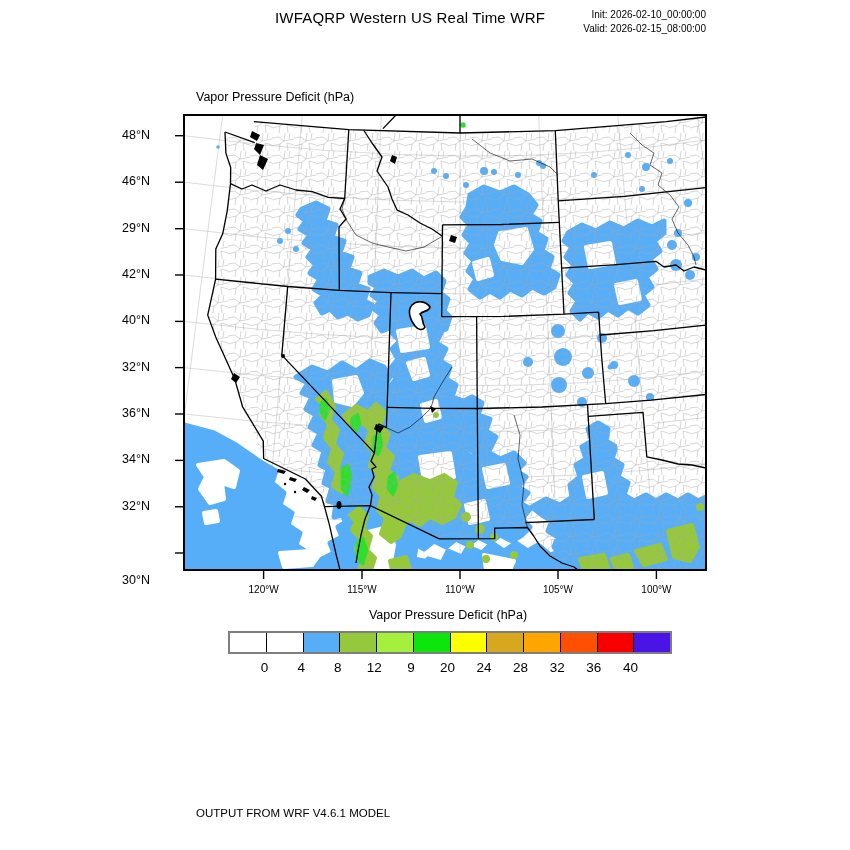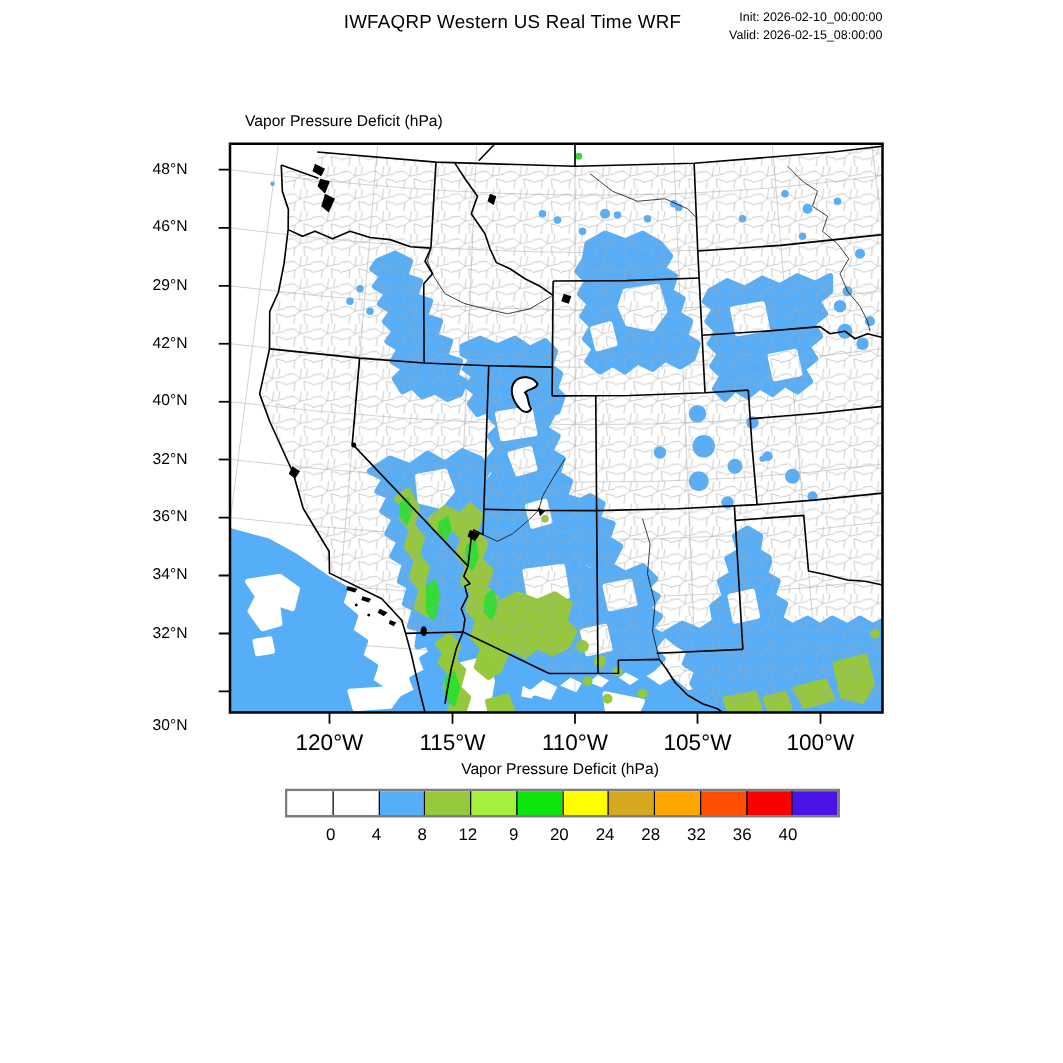--- a/index.html
+++ b/index.html
@@ -6,21 +6,21 @@
   body{
     width:850px;height:850px;position:relative;background:#ffffff;
     font-family:"Liberation Sans",sans-serif;color:#000;
     -webkit-font-smoothing:antialiased;
   }
   .abs{position:absolute;}
   #page-title{left:0;top:9px;width:820px;text-align:center;font-size:15px;letter-spacing:0.2px;}
   #run-info{right:144px;top:8px;text-align:right;font-size:10px;line-height:14px;}
   #field-label{left:196px;top:90px;font-size:12.5px;}
   .lat-label{left:100px;width:72px;text-align:center;font-size:12.5px;height:16px;}
-  .lon-label{width:60px;text-align:center;font-size:18px;top:584px;}
+  .lon-label{width:60px;text-align:center;font-size:10px;top:584px;}
   #cb-title{left:228px;top:608px;width:440px;text-align:center;font-size:12.5px;}
   #colorbar{left:228px;top:631px;width:440px;height:19px;display:flex;border:2px solid #7e7e7e;box-sizing:content-box;background:#fff;}
   .cb-cell{flex:1 1 0;height:100%;}
   .cb-cell + .cb-cell{border-left:1px solid #000;}
   .cb-num{width:30px;text-align:center;top:660px;font-size:13.5px;}
   #footer{left:196px;top:806px;font-size:11.5px;line-height:14.5px;}
   #map-svg{left:172px;top:103px;}
 </style>
 </head>
 <body>
@@ -291,13 +291,14 @@
 <div class="abs cb-num" style="left:359.3px">12</div>
 <div class="abs cb-num" style="left:395.9px">9</div>
 <div class="abs cb-num" style="left:432.5px">20</div>
 <div class="abs cb-num" style="left:469.1px">24</div>
 <div class="abs cb-num" style="left:505.6px">28</div>
 <div class="abs cb-num" style="left:542.2px">32</div>
 <div class="abs cb-num" style="left:578.8px">36</div>
 <div class="abs cb-num" style="left:615.4px">40</div>
 
 <div class="abs" id="footer">
+  <div>OUTPUT FROM WRF V4.6.1 MODEL</div>
 </div>
 
 </body></html>

